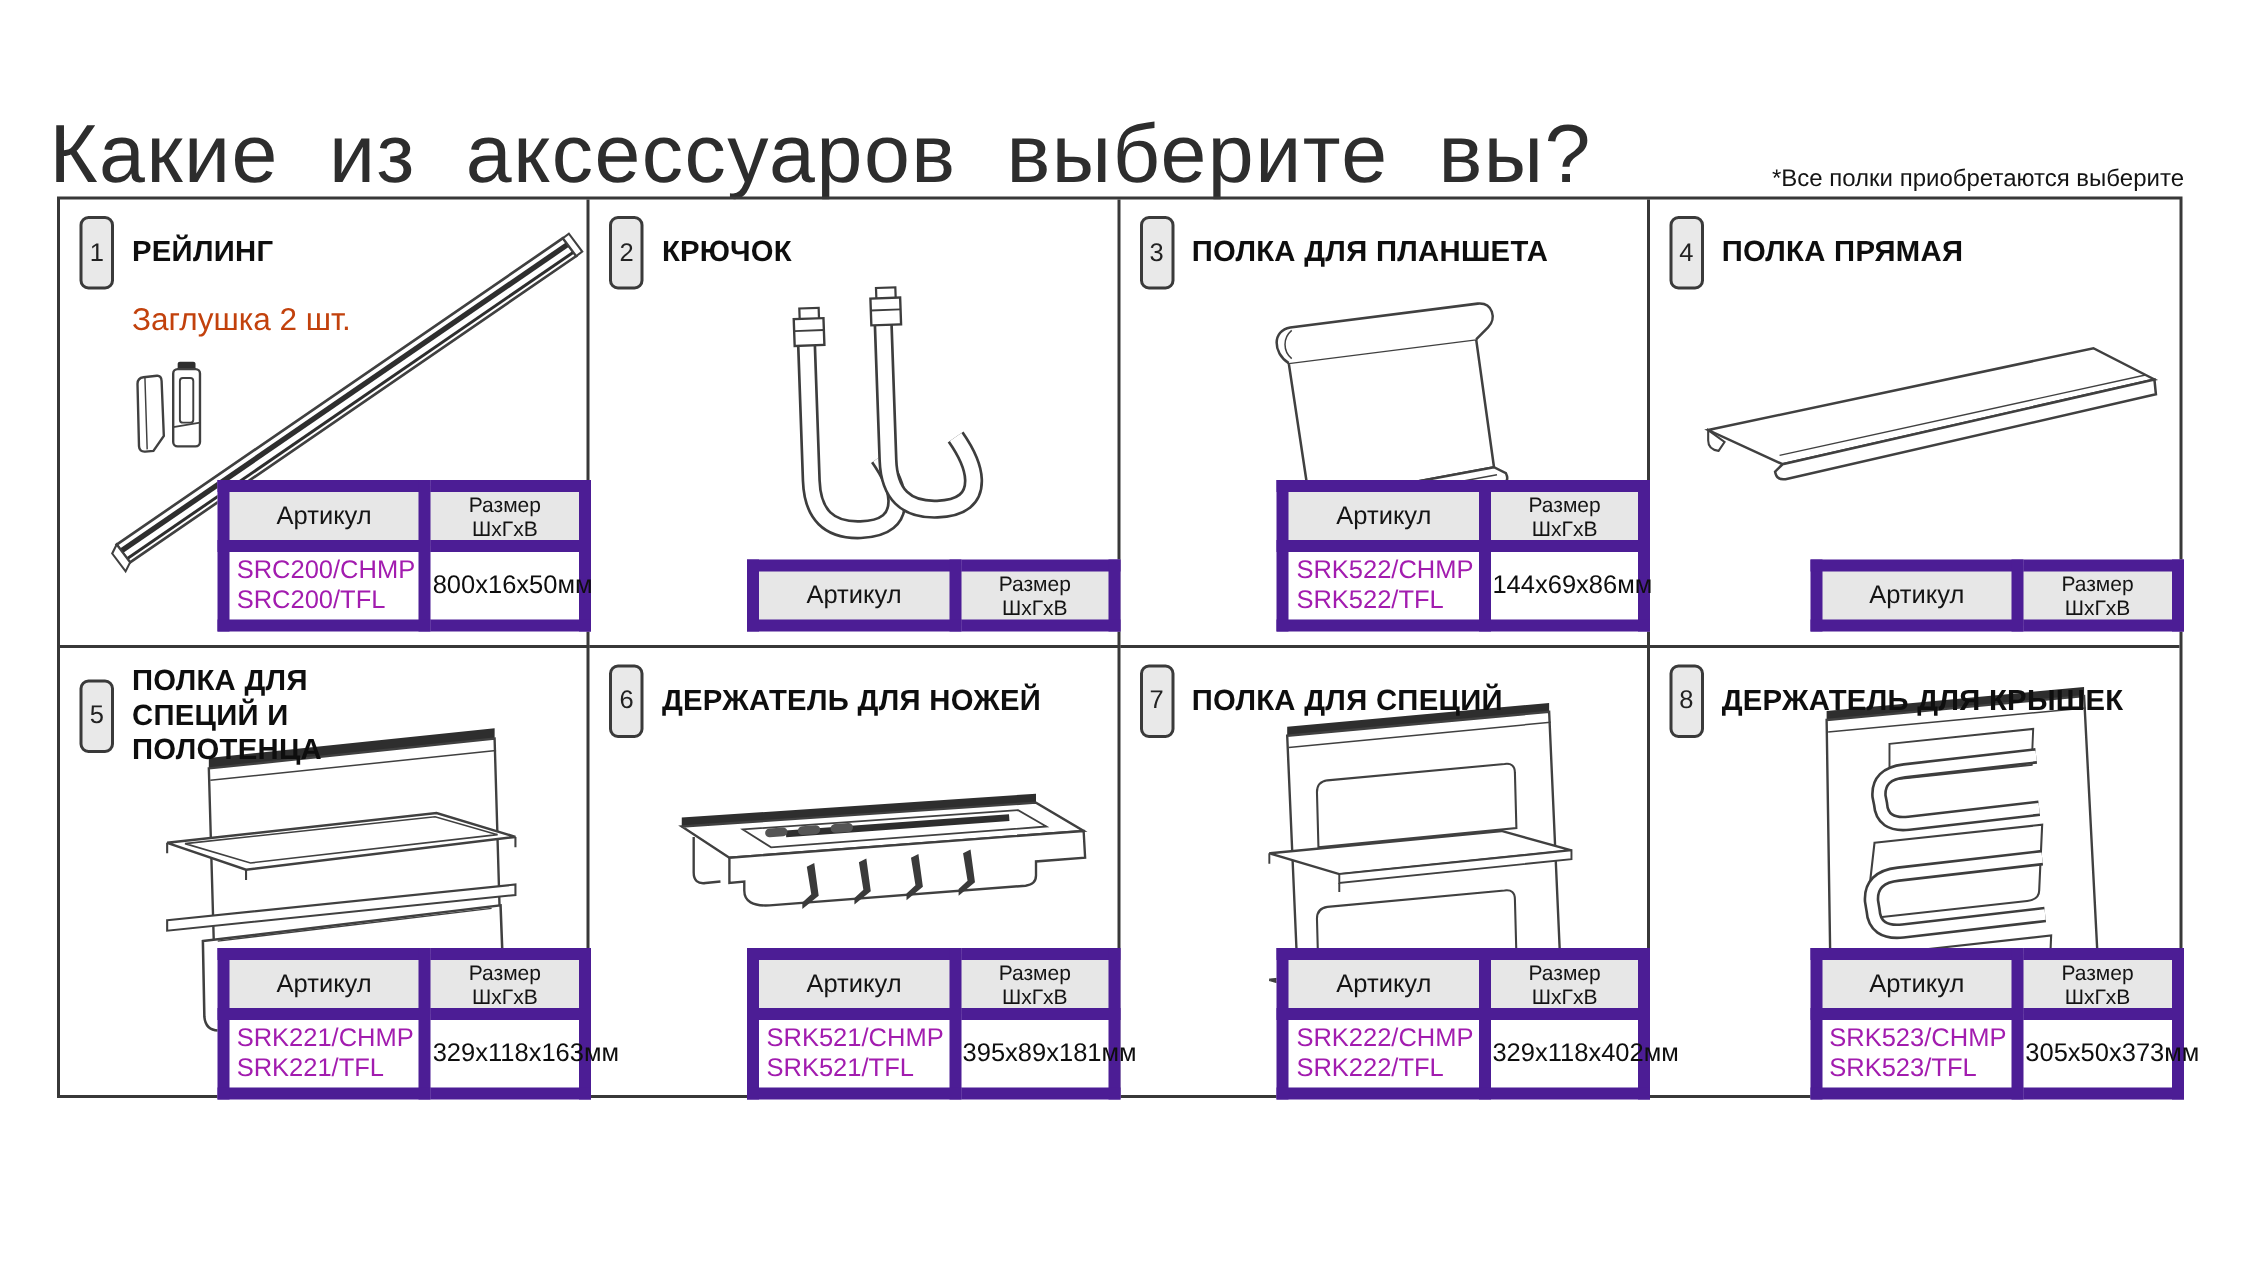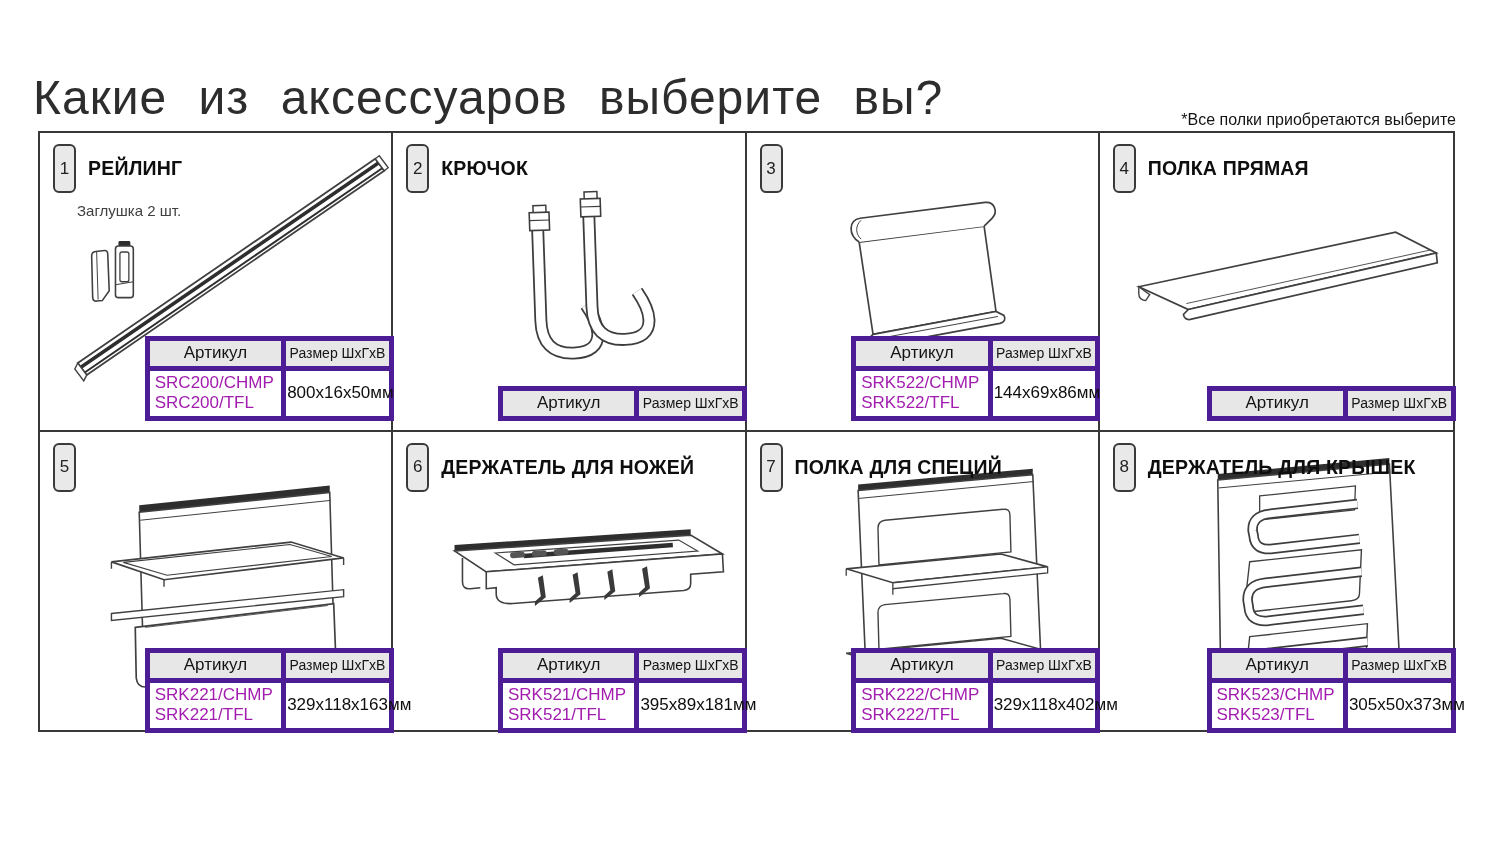--- a/index.html
+++ b/index.html
@@ -2,21 +2,21 @@
 <html><head>
 <meta charset="utf-8">
 <style>
   html,body{margin:0;padding:0;}
   body{
     width:1500px;height:844px;position:relative;background:#ffffff;
     font-family:"Liberation Sans", sans-serif;color:#111;overflow:hidden;
   }
   .main-title{
     position:absolute;left:33px;top:70px;margin:0;
-    font-size:48px;font-weight:400;color:#2d2d2d;
+    font-size:55px;font-weight:400;color:#2d2d2d;
     letter-spacing:1px;word-spacing:17px;
   }
   .note{
     position:absolute;top:111px;right:44px;font-size:16px;color:#141414;
   }
   .grid{
     position:absolute;left:38px;top:131px;width:1417px;height:601px;
     box-sizing:border-box;border:2.5px solid #383838;
     display:grid;grid-template-columns:repeat(4,1fr);grid-template-rows:1fr 1fr;
   }
@@ -24,28 +24,28 @@
   .cell:nth-child(4n){border-right:none;}
   .cell:nth-child(n+5){border-bottom:none;}
   .cell-head{position:absolute;top:11px;left:13px;display:flex;align-items:center;gap:12px;z-index:3;}
   .badge{
     box-sizing:border-box;flex:0 0 auto;width:23px;height:49px;
     border:2px solid #3a3a3a;border-radius:6px;background:#e9e9e9;
     display:flex;align-items:center;justify-content:center;font-size:17px;color:#222;
   }
   .cell-title{font-weight:bold;font-size:19.5px;line-height:23px;white-space:nowrap;color:#0e0e0e;letter-spacing:0.2px;}
   .cell-title.two-line{white-space:normal;max-width:205px;}
-  .subtitle{position:absolute;left:37px;top:69px;font-size:15px;z-index:2;color:#404040;}
+  .subtitle{position:absolute;left:48px;top:69px;font-size:21px;z-index:2;color:#c2410c;}
   .art{position:absolute;left:0;top:0;width:100%;height:100%;z-index:1;pointer-events:none;}
   .spec{
     position:absolute;right:-2.5px;bottom:9px;width:249px;z-index:4;
     border-collapse:collapse;background:#fff;table-layout:fixed;
   }
   .cell.row2 .spec{bottom:-2.5px;}
-  .spec th,.spec td{border:5px solid #4c1d95;box-sizing:border-box;}
+  .spec th,.spec td{border:8px solid #4c1d95;box-sizing:border-box;}
   .spec th{background:#e7e7e7;font-weight:normal;height:30px;padding:0 2px;text-align:center;color:#141414;}
   .th-art{width:128px;font-size:17px;}
   .th-size{width:101px;font-size:14px;}
   .td-art{font-size:17px;line-height:20px;padding:2px 2px 3px 5px;height:46px;color:#a21caf;}
   .td-size{font-size:17px;text-align:left;color:#0e0e0e;}
 </style>
 </head>
 <body>
 
 <h1 class="main-title">Какие из аксессуаров выберите вы?</h1>
@@ -116,20 +116,21 @@
         <th class="th-art">Артикул</th>
         <th class="th-size">Размер ШхГхВ</th>
       </tr>
     </tbody>
       </table>
   </div>
 
   <div class="cell">
     <div class="cell-head">
       <div class="badge">3</div>
+      <div class="cell-title">ПОЛКА ДЛЯ ПЛАНШЕТА</div>
     </div>
     <svg class="art" viewBox="0 0 354 299">
       <path d="M113,110 L239,94 L251,180 L127,203 Z" fill="#fff" stroke="#404040" stroke-width="1.7"></path>
       <path d="M113,110 C102,103 102,88 114,86 L240,70 C250,69 253,80 247,86 L239,94" fill="#fff" stroke="#404040" stroke-width="1.7"></path>
       <path d="M115,88 C109,93 109,102 115,107" fill="none" stroke="#404040" stroke-width="1"></path>
       <path d="M127,203 L251,180 L259,184 Q262,190 255,192 L131,215 Q123,216 121,209 Z" fill="#fff" stroke="#404040" stroke-width="1.7"></path>
       <path d="M129,208 L253,185" stroke="#404040" stroke-width="1" fill="none"></path>
     </svg>
     <table class="spec">
       <tbody>
@@ -165,20 +166,21 @@
         <th class="th-art">Артикул</th>
         <th class="th-size">Размер ШхГхВ</th>
       </tr>
     </tbody>
       </table>
   </div>
 
   <div class="cell row2">
     <div class="cell-head">
       <div class="badge">5</div>
+      <div class="cell-title two-line">ПОЛКА ДЛЯ СПЕЦИЙ И ПОЛОТЕНЦА</div>
     </div>
     <svg class="art" viewBox="0 0 354 299">
       <path d="M100,81 L292,61 L292,53 L100,73 Z" fill="#2e2e2e"></path>
       <path d="M100,80 L292,60 L296,196 L104,220 Z" fill="#fff" stroke="#404040" stroke-width="1.6"></path>
       <path d="M101,88 L293,68" stroke="#404040" stroke-width="1" fill="none"></path>
       <path d="M72,130 L253,110 L306,126 L125,148 Z" fill="#fff" stroke="#404040" stroke-width="1.7"></path>
       <path d="M84,130.5 L252,112.5 L294,124.5 L128,143.5 Z" fill="none" stroke="#404040" stroke-width="1.1"></path>
       <path d="M72,130 l0,7 M306,126 l0,7 M125,148 l0,7" stroke="#404040" stroke-width="1.4" fill="none"></path>
       <path d="M72,182 L306,158 L306,165 L72,189 Z" fill="#fff" stroke="#404040" stroke-width="1.4"></path>
       <path d="M96,196 L296,172 L298,224 Q298,233 288,234 L108,256 Q98,257 97,247 Z" fill="#fff" stroke="#404040" stroke-width="1.7"></path>

